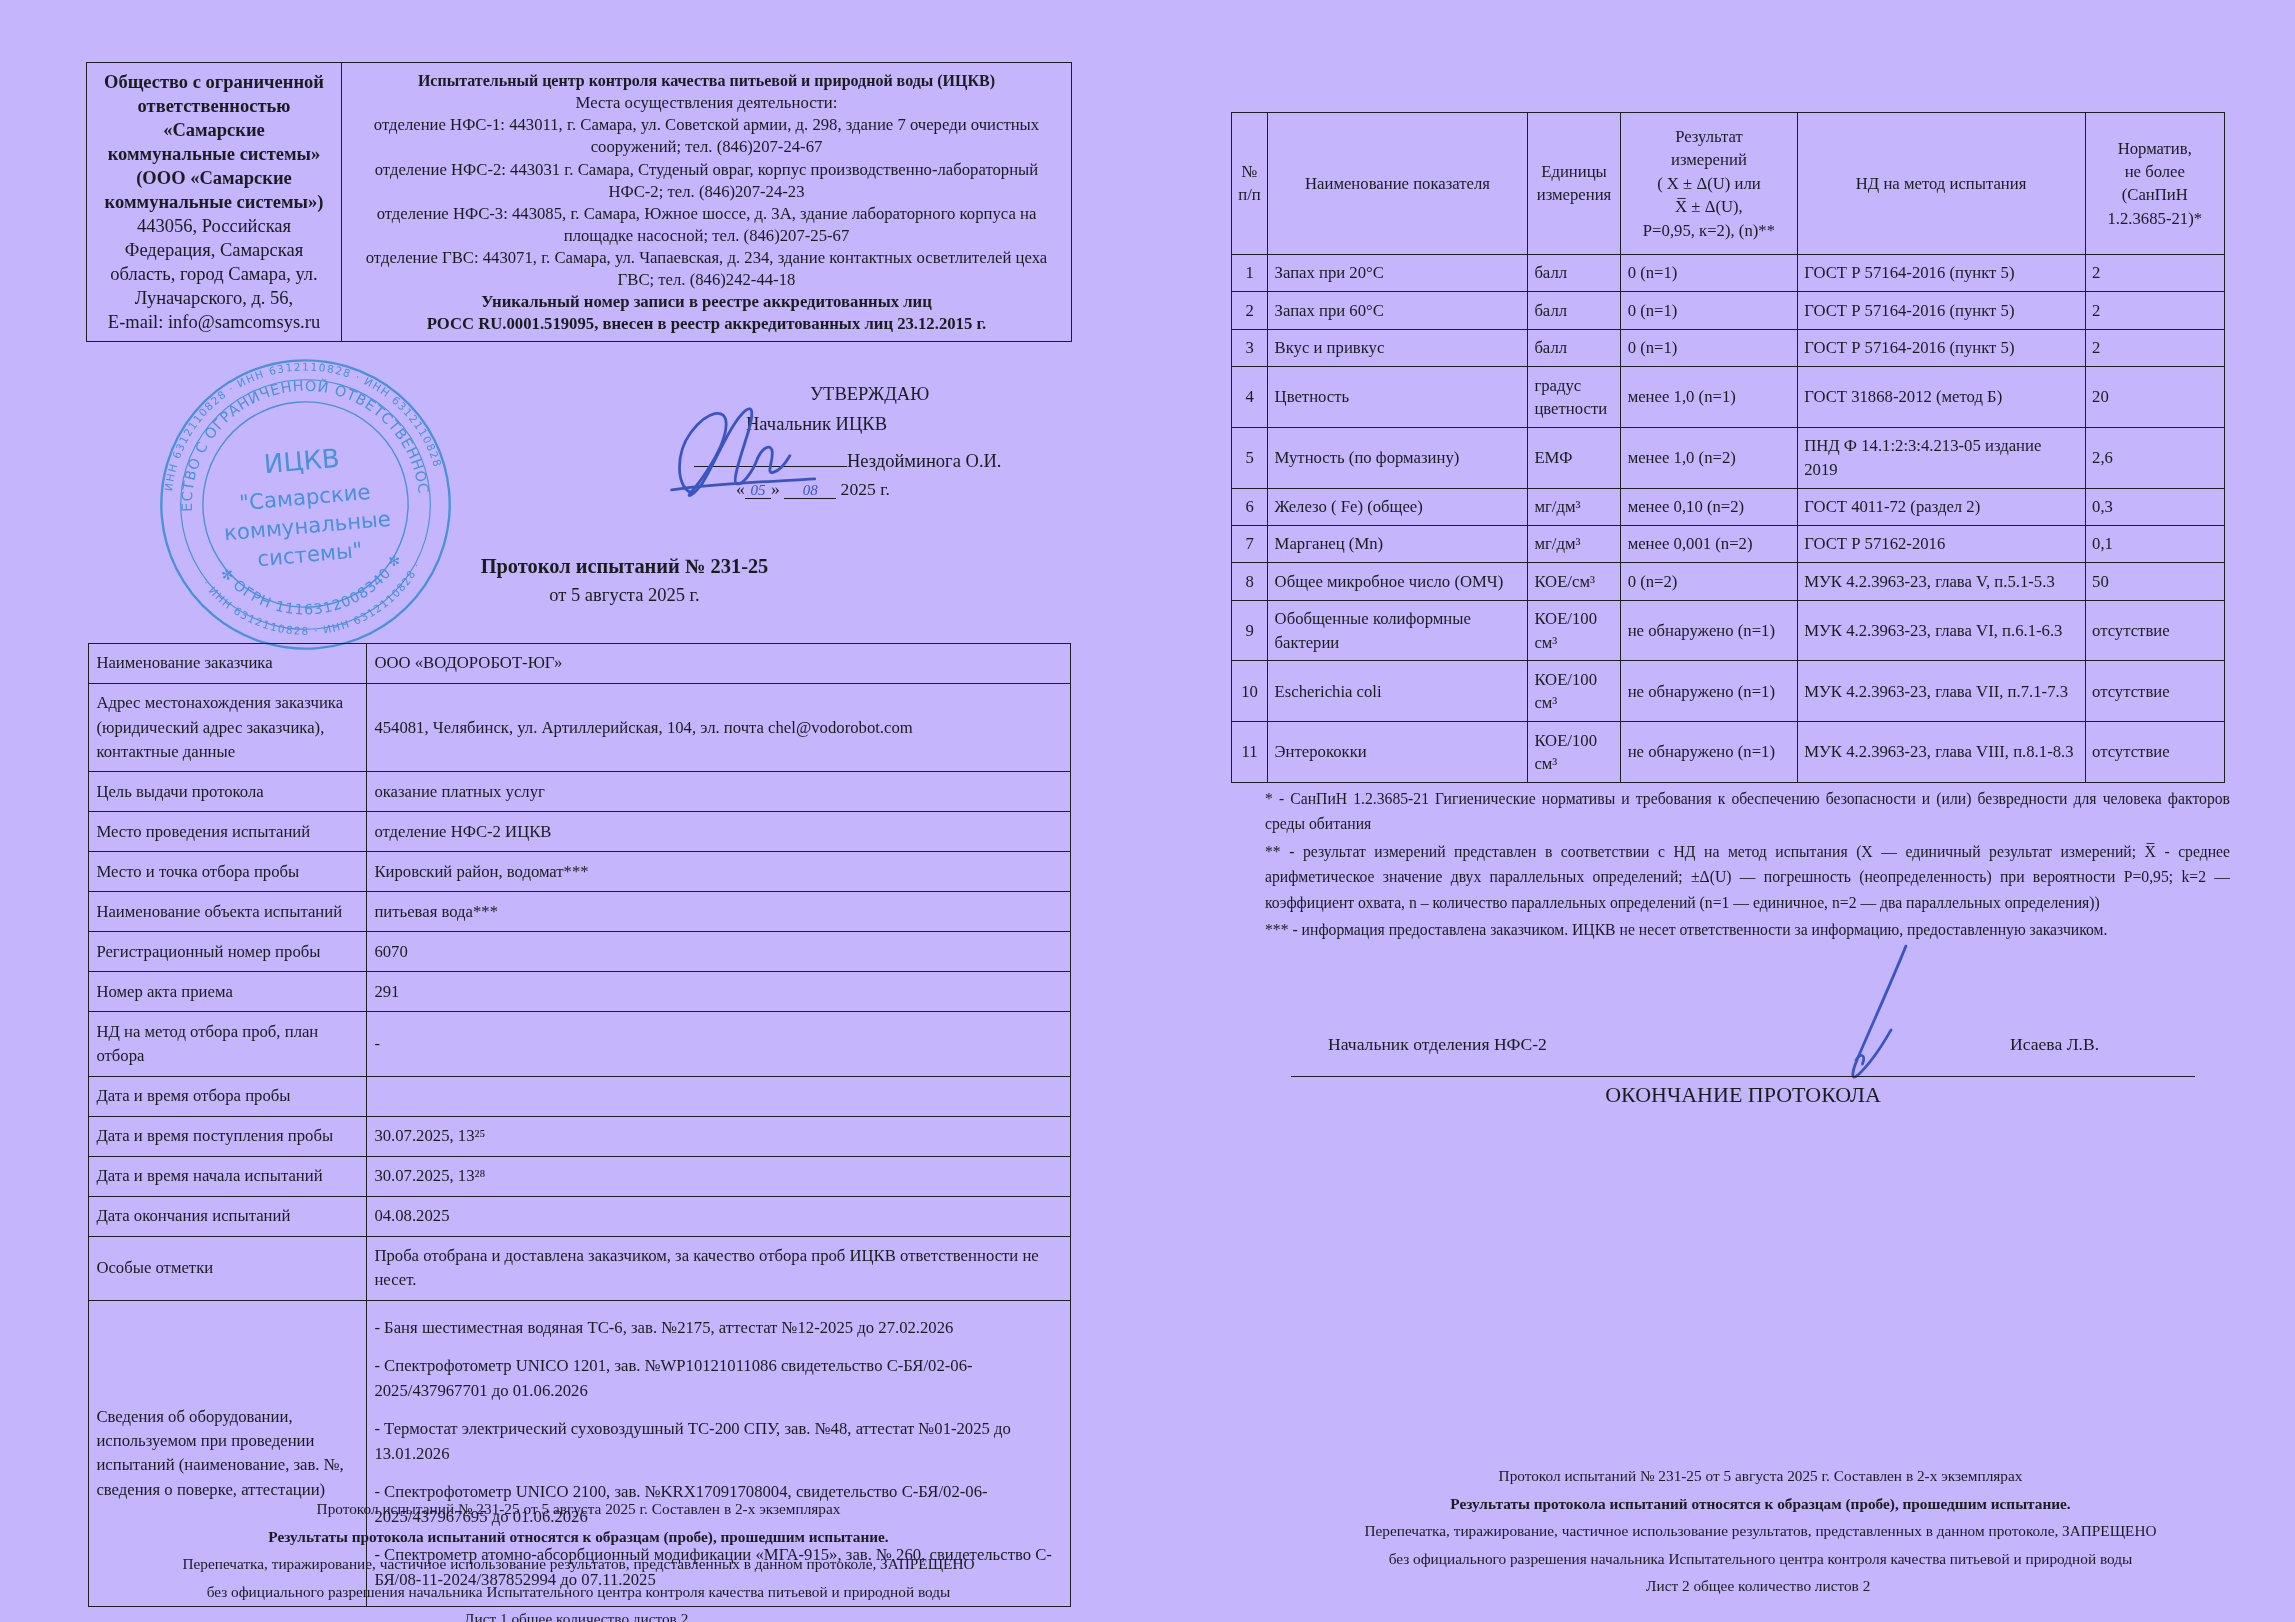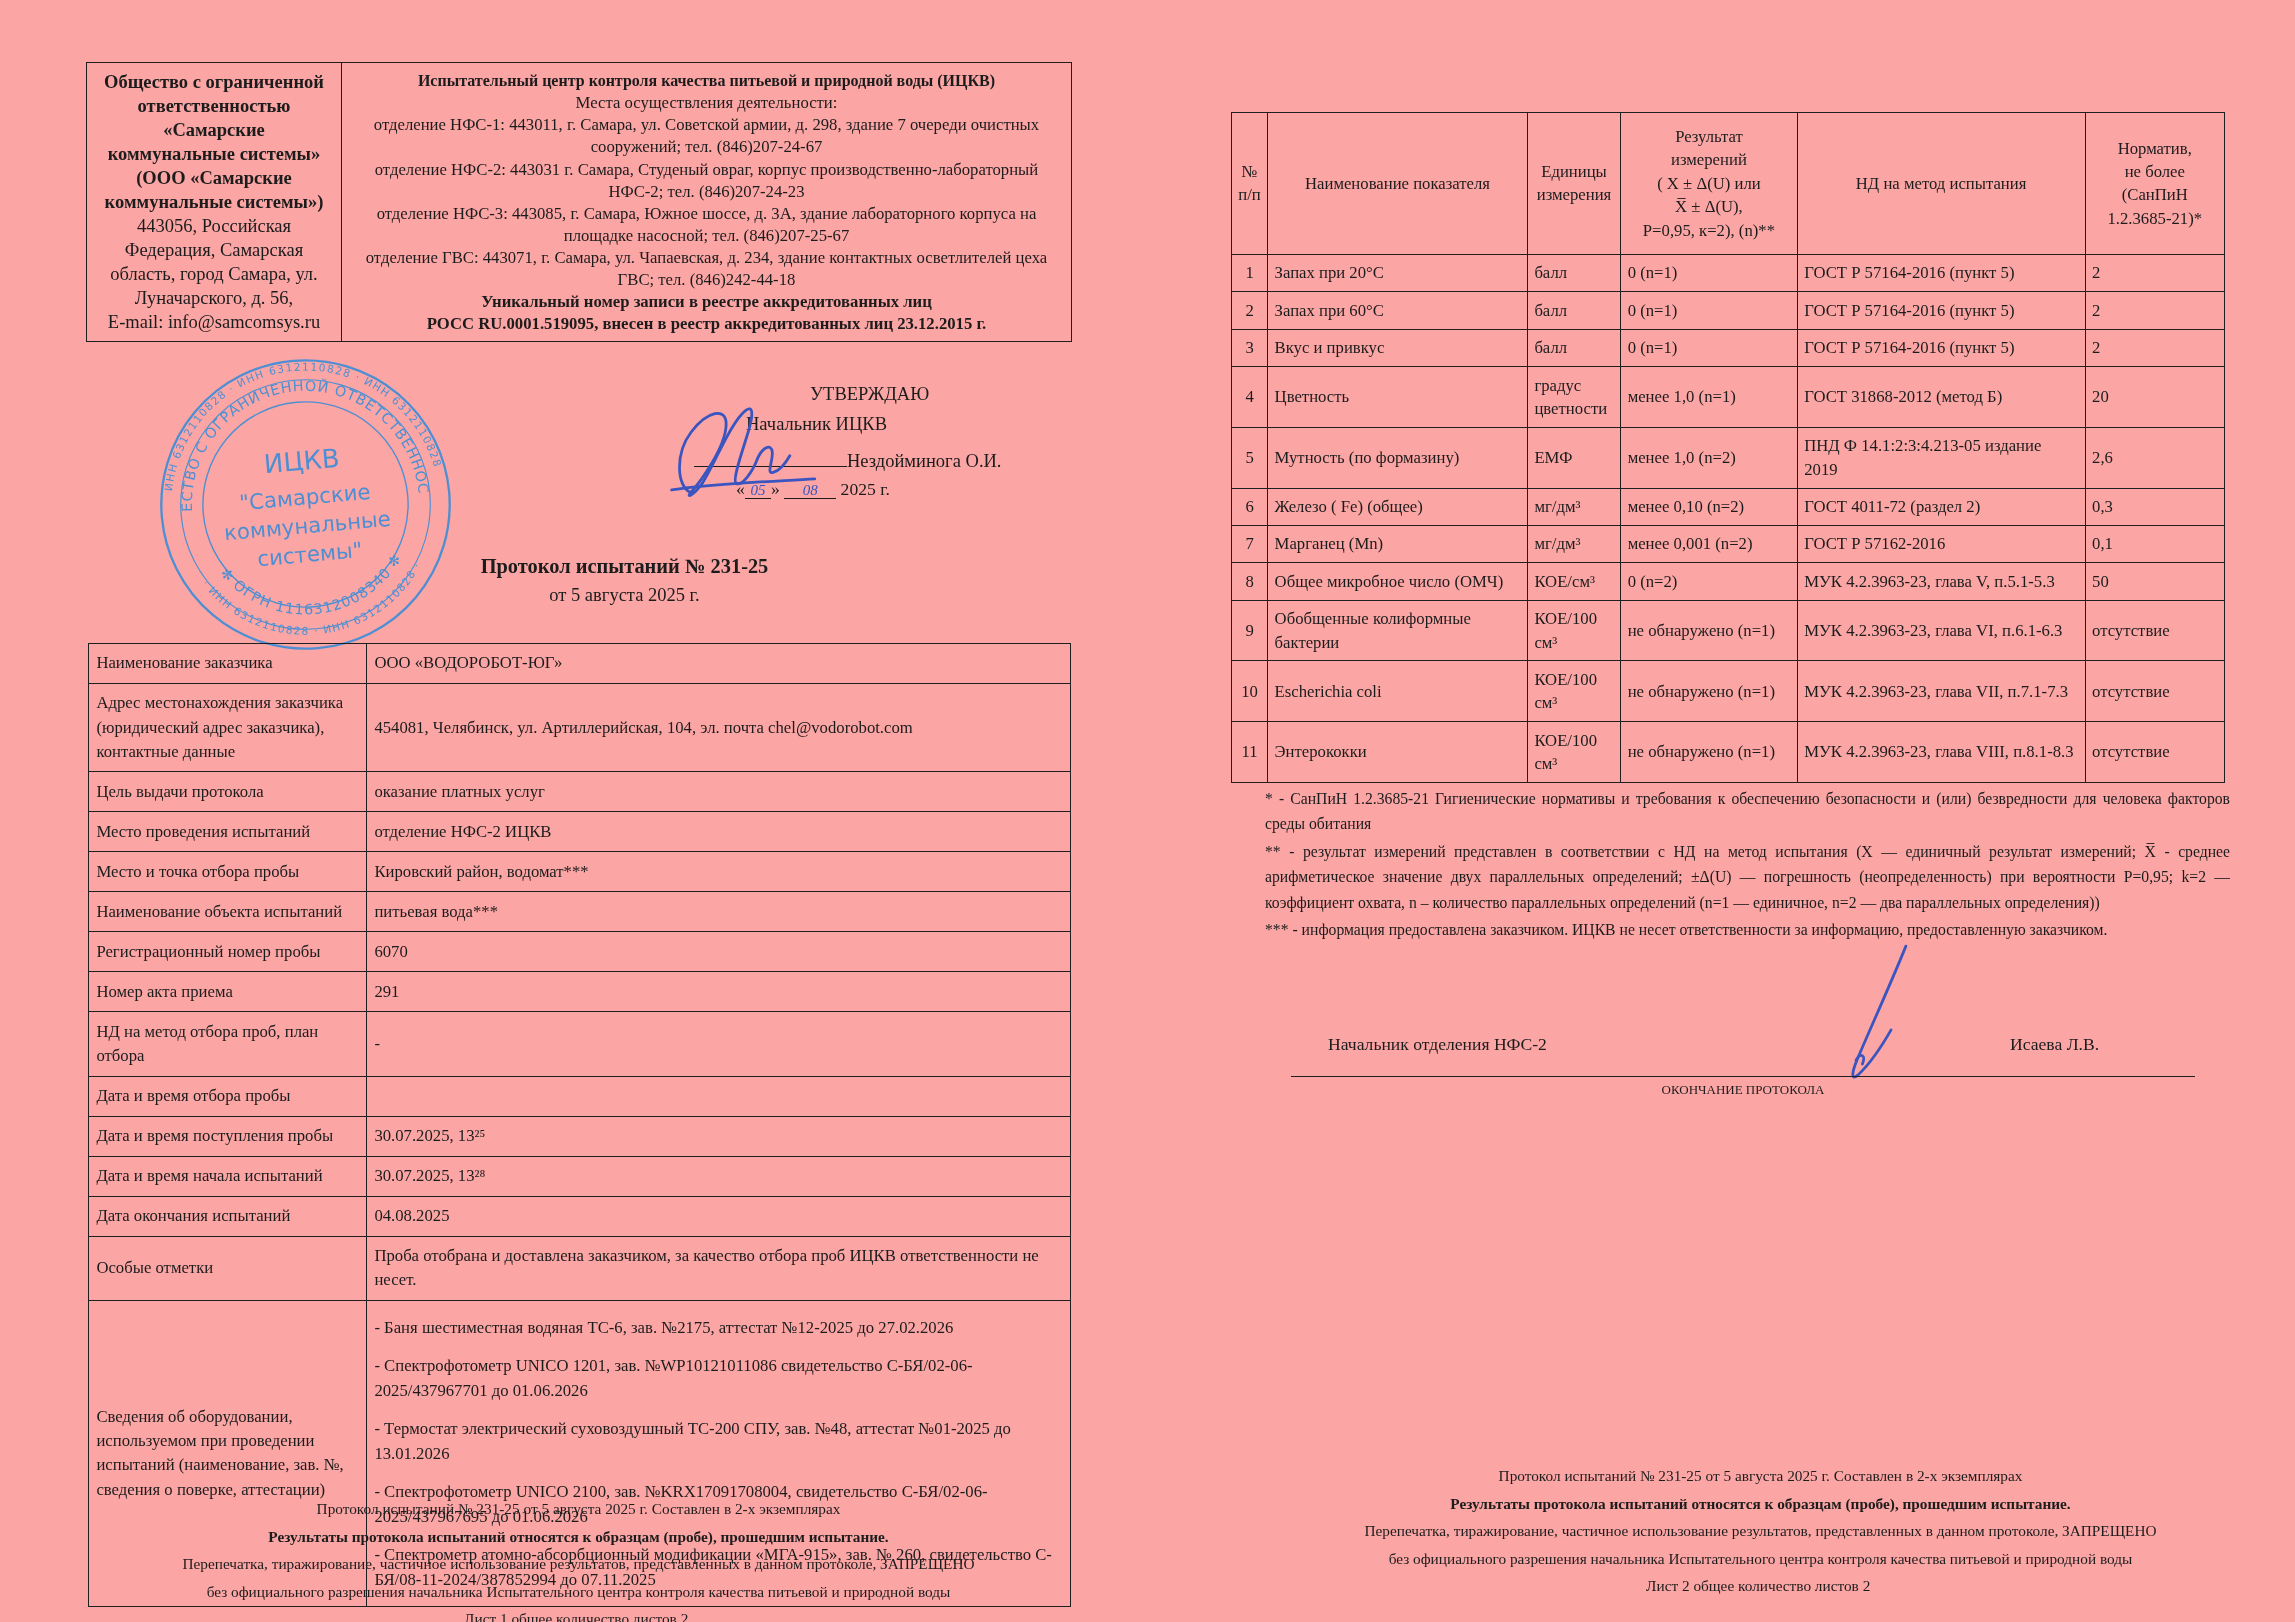--- a/index.html
+++ b/index.html
@@ -1,16 +1,16 @@
 <!DOCTYPE html>
 <html style="font-size:7.4px"><head>
 <meta charset="utf-8">
 <style>
   html,body{margin:0;padding:0;background:#e9e9e9;}
-  .sheet{position:relative;width:2295px;height:1623px;background:#fca5a5;color:#1c1c1c;
+  .sheet{position:relative;width:2295px;height:1623px;background:#c4b5fd;color:#1c1c1c;
          font-family:"Liberation Serif","DejaVu Serif",serif;overflow:hidden;}
   .pre{white-space:pre-line;}
 
   
   .hdr{position:absolute;left:86px;top:62px;width:984px;display:flex;border:1.9px solid #1f1f1f;}
   .hdr-left{width:255px;border-right:1.4px solid #1f1f1f;padding:6.5px 4.6px;box-sizing:border-box;
             text-align:center;font-size:18.5px;line-height:1.3;}
   .hdr-left .b{font-weight:bold;}
   .hdr-right{flex:1;padding:4.6px 11px;box-sizing:border-box;text-align:center;font-size:16.7px;line-height:1.32;}
   .hdr-right .t{font-weight:bold;font-size:16px;margin:2.8px 0 0.9px;}
@@ -63,21 +63,21 @@
 
   
   .fnotes{position:absolute;left:1265px;top:786px;width:965px;font-size:15.7px;line-height:1.62;text-align:justify;}
   .fnotes p{margin:0 0 1.9px;}
 
   
   .sigrow{position:absolute;left:1328px;top:1034px;width:879px;font-size:17.6px;}
   .sigrow .pos{position:absolute;left:0;top:0;}
   .sigrow .nm{position:absolute;left:682px;top:0;}
   .endrule{position:absolute;left:1291px;top:1076px;width:904px;border-top:1.9px solid #1f1f1f;}
-  .endtitle{position:absolute;left:1291px;top:1082px;width:904px;text-align:center;font-size:13px;}
+  .endtitle{position:absolute;left:1291px;top:1082px;width:904px;text-align:center;font-size:22px;}
 
   svg text{font-family:"DejaVu Sans",sans-serif;}
 </style>
 </head>
 <body>
 
 <div class="sheet">
 
   <div class="hdr">
     <div class="hdr-left">

